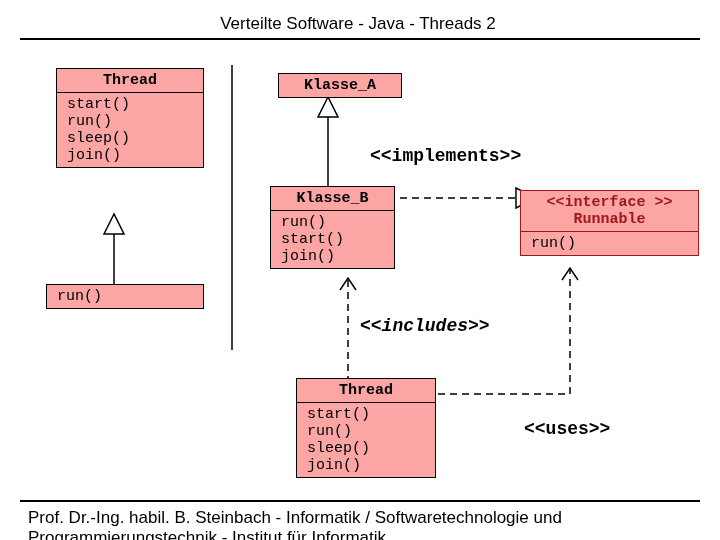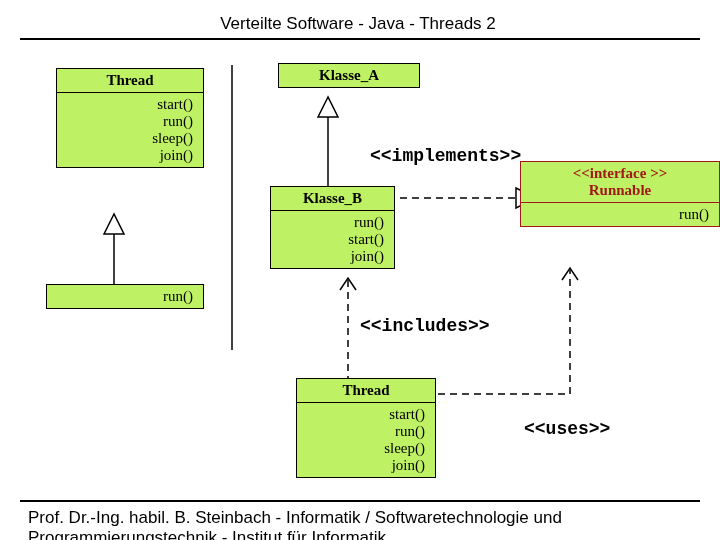--- a/index.html
+++ b/index.html
@@ -41,37 +41,35 @@
     left: 28px;
     font-size: 17px;
   }
   .mono {
     font-family: "Courier New", monospace;
     font-size: 15px;
   }
   .box {
     position: absolute;
     border: 1.5px solid #000;
-    background: #bef264;
+    background: #fca5a5;
     box-sizing: border-box;
-    font-family: Liberation Serif, serif;
   }
   .head {
     border-bottom: 1.5px solid #000;
     padding: 3px 10px;
     font-weight: bold;
     text-align: center;
   }
   .head.left {
     text-align: left;
   }
   .body {
     padding: 3px 10px;
     white-space: pre;
-    text-align: right;
   }
   .label {
     position: absolute;
     font-family: "Courier New", monospace;
     font-size: 18px;
     font-weight: bold;
   }
   svg.lines {
     position: absolute;
     left: 0;
@@ -115,40 +113,40 @@
   <div class="body">start()
 run()
 sleep()
 join()</div>
 </div>
 
 <div class="box mono" style="left:46px; top:284px; width:158px;">
   <div class="body">run()</div>
 </div>
 
-<div class="box mono" style="left:278px; top:63px; width:142px;">
+<div class="box mono" style="left:278px; top:73px; width:124px;">
   <div class="head" style="border-bottom:none;">Klasse_A</div>
 </div>
 
 <div class="box mono" style="left:270px; top:186px; width:125px;">
   <div class="head">Klasse_B</div>
   <div class="body">run()
 start()
 join()</div>
 </div>
 
-<div class="box mono" style="left:520px; top:161px; width:200px; border-color:#a01818;">
+<div class="box mono" style="left:520px; top:190px; width:179px; border-color:#a01818;">
   <div class="head" style="color:#a01818; white-space:pre; border-color:#a01818;">&lt;&lt;interface &gt;&gt;
 Runnable</div>
   <div class="body">run()</div>
 </div>
 
 <div class="box mono" style="left:296px; top:378px; width:140px;">
   <div class="head">Thread</div>
   <div class="body">start()
 run()
 sleep()
 join()</div>
 </div>
 
 <div class="label" style="left:370px; top:146px;">&lt;&lt;implements&gt;&gt;</div>
-<div class="label" style="left:360px; top:316px;">&lt;&lt;includes&gt;&gt;</div>
+<div class="label" style="left:360px; top:316px;font-style:italic;">&lt;&lt;includes&gt;&gt;</div>
 <div class="label" style="left:524px; top:372px;margin-top:47px;">&lt;&lt;uses&gt;&gt;</div>
 
 </body></html>

